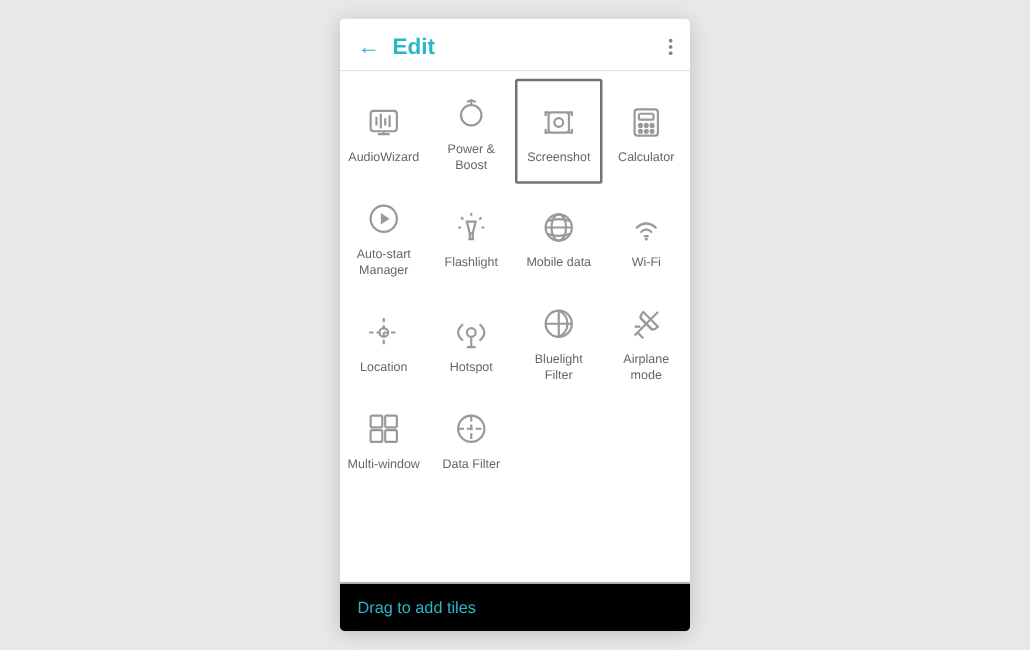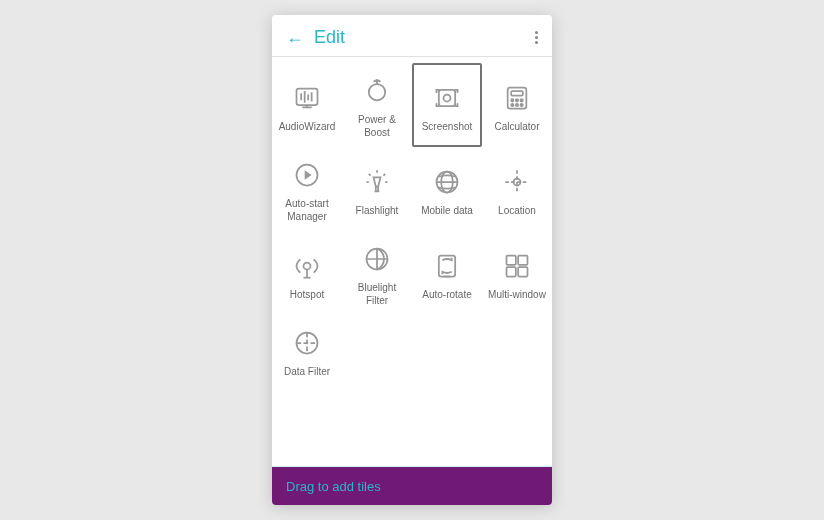--- a/index.html
+++ b/index.html
@@ -31,21 +31,21 @@
       border-bottom: 1px solid #e0e0e0;
     }
     .header-back {
       color: #29b6c8;
       font-size: 18px;
       cursor: pointer;
     }
     .header-title {
       color: #29b6c8;
       font-size: 18px;
-      font-weight: 400;
+      font-weight: 700;
       flex: 1;
     }
     .header-more {
       color: #aaa;
       font-size: 18px;
       letter-spacing: 2px;
       font-weight: bold;
       display: flex;
       flex-direction: column;
       gap: 2px;
@@ -99,21 +99,21 @@
       font-size: 10px;
       color: #666;
       text-align: center;
       line-height: 1.3;
     }
     .tile.highlighted {
       border: 2px solid #737373;
       border-radius: 2px;
     }
     .drag-area {
-      background: #701a75;
+      background: #000000;
       padding: 10px 14px;
       border-top: 1px solid #d0eeee;
       text-align: left;
     }
     .drag-label {
       color: #29b6c8;
       font-size: 13px;
     }
   </style>
 </head>
@@ -222,20 +222,31 @@
               <line x1="3" y1="12" x2="21" y2="12"></line>
               <path d="M4.5 7.5 Q12 5 19.5 7.5"></path>
               <path d="M4.5 16.5 Q12 19 19.5 16.5"></path>
             </svg>
           </div>
           <span class="tile-label">Mobile data</span>
         </div>
         <div class="tile">
           <div class="tile-icon">
             <svg viewBox="0 0 24 24">
+              <path d="M5 12.5 Q12 6 19 12.5"></path>
+              <path d="M8 15.5 Q12 11 16 15.5"></path>
+              <path d="M10.5 18.5 Q12 17 13.5 18.5"></path>
+              <circle cx="12" cy="20" r="1" fill="#999" stroke="none"></circle>
+            </svg>
+          </div>
+          <span class="tile-label">Wi-Fi</span>
+        </div>
+        <div class="tile">
+          <div class="tile-icon">
+            <svg viewBox="0 0 24 24">
               <line x1="12" y1="2" x2="12" y2="22" stroke-dasharray="3,2"></line>
               <line x1="2" y1="12" x2="22" y2="12" stroke-dasharray="3,2"></line>
               <circle cx="12" cy="12" r="3"></circle>
               <line x1="12" y1="2" x2="12" y2="2"></line>
             </svg>
           </div>
           <span class="tile-label">Location</span>
         </div>
         <div class="tile">
           <div class="tile-icon">
@@ -257,27 +268,29 @@
               <circle cx="12" cy="12" r="9"></circle>
               <path d="M12 3 Q18 6 18 12 Q18 18 12 21"></path>
             </svg>
           </div>
           <span class="tile-label">Bluelight
 Filter</span>
         </div>
         <div class="tile">
           <div class="tile-icon">
             <svg viewBox="0 0 24 24">
-              <rect x="5" y="3" width="14" height="18" rx="2"></rect>
-              <path d="M9 21 L15 21"></path>
-              <path d="M8 7 Q12 5 16 7 L16 5" fill="none"></path>
-              <path d="M16 17 Q12 19 8 17 L8 19" fill="none"></path>
-            </svg>
-          </div>
-          <span class="tile-label">Auto-rotate</span>
+              <line x1="4" y1="20" x2="20" y2="4"></line>
+              <path d="M8 8 L16 16"></path>
+              <path d="M10 4 Q8 6 8 8 L16 16 Q18 16 20 14 Z" fill="none"></path>
+              <line x1="6" y1="18" x2="10" y2="22"></line>
+              <line x1="4" y1="14" x2="8" y2="14"></line>
+            </svg>
+          </div>
+          <span class="tile-label">Airplane
+mode</span>
         </div>
         <div class="tile">
           <div class="tile-icon">
             <svg viewBox="0 0 24 24">
               <rect x="3" y="3" width="8" height="8" rx="1"></rect>
               <rect x="13" y="3" width="8" height="8" rx="1"></rect>
               <rect x="3" y="13" width="8" height="8" rx="1"></rect>
               <rect x="13" y="13" width="8" height="8" rx="1"></rect>
             </svg>
           </div>

